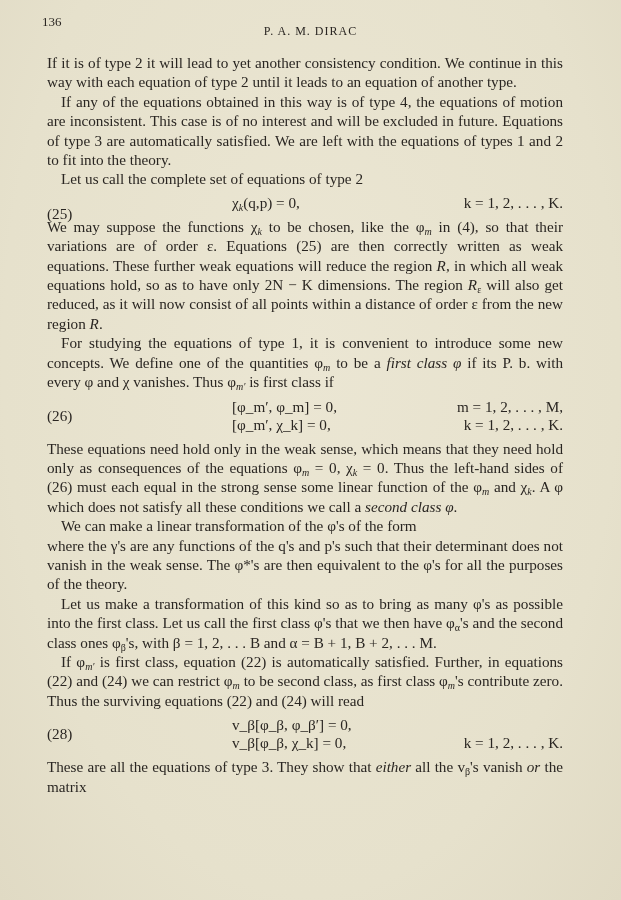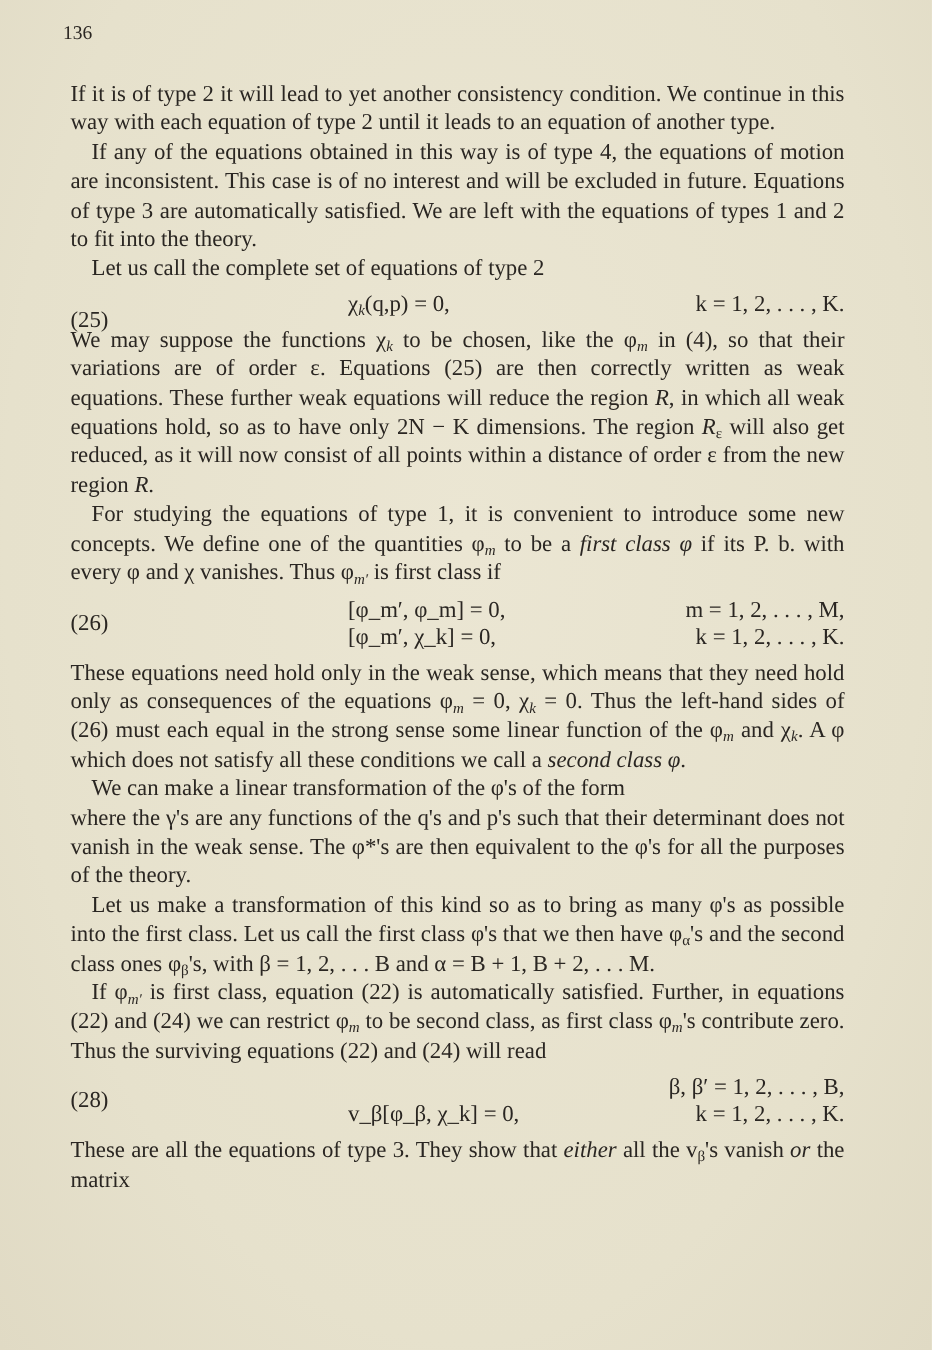--- a/index.html
+++ b/index.html
@@ -29,20 +29,21 @@
   .eqbody { position:absolute; left:185px; }
   .eqcond { position:absolute; right:0; text-align:left; }
   .eq2 .line1 { top:0; }
   .eq2 .line2 { top:18px; }
 </style>
 </head>
 <body>
 
 <div class="page">
   <div class="pagenum">136</div>
+  <div class="runhead">P. A. M. DIRAC</div>
 
   <div class="body">
     <p class="p">If it is of type 2 it will lead to yet another consistency condition.  We continue in this way with each equation of type 2 until it leads to an equation of another type.</p>
     <p class="p indent">If any of the equations obtained in this way is of type 4, the equations of motion are inconsistent.  This case is of no interest and will be excluded in future.  Equations of type 3 are automatically satisfied.  We are left with the equations of types 1 and 2 to fit into the theory.</p>
     <p class="p indent">Let us call the complete set of equations of type 2</p>
 
     <div class="eq">
       <span class="eqnum">(25)</span>
       <span class="eqbody"><span>χ</span><sub class="it">k</sub><span>(q,p) = 0,</span></span>
       <span class="eqcond">k = 1, 2, . . . , K.</span>
@@ -66,20 +67,20 @@
 
 
     <p class="p">where the γ's are any functions of the q's and p's such that their determinant does not vanish in the weak sense.  The φ*'s are then equivalent to the φ's for all the purposes of the theory.</p>
 
     <p class="p indent"><span>Let us make a transformation of this kind so as to bring as many φ's as possible into the first class.  Let us call the first class φ's that we then have φ</span><sub>α</sub><span>'s and the second class ones φ</span><sub>β</sub><span>'s, with β = 1, 2, . . . B  and  α = B + 1, B + 2, . . . M.</span></p>
 
     <p class="p indent"><span>If φ</span><sub class="it">m′</sub><span> is first class, equation (22) is automatically satisfied.  Further, in equations (22) and (24) we can restrict φ</span><sub class="it">m</sub><span> to be second class, as first class φ</span><sub class="it">m</sub><span>'s contribute zero.  Thus the surviving equations (22) and (24) will read</span></p>
 
     <div class="eq2">
       <span class="eqnum">(28)</span>
-      <span class="eqcond line1">β, β′ = 1, 2, . . . , B,</span>
+      <span class="eqbody line1">v_β[φ_β, φ_β′] = 0,</span>
       <span class="eqbody line2">v_β[φ_β, χ_k] = 0,</span>
       <span class="eqcond line2">k = 1, 2, . . . , K.</span>
     </div>
 
     <p class="p"><span>These are all the equations of type 3.  They show that </span><i>either</i><span> all the v</span><sub>β</sub><span>'s vanish </span><i>or</i><span> the matrix</span></p>
   </div>
 </div>
 
 </body></html>

